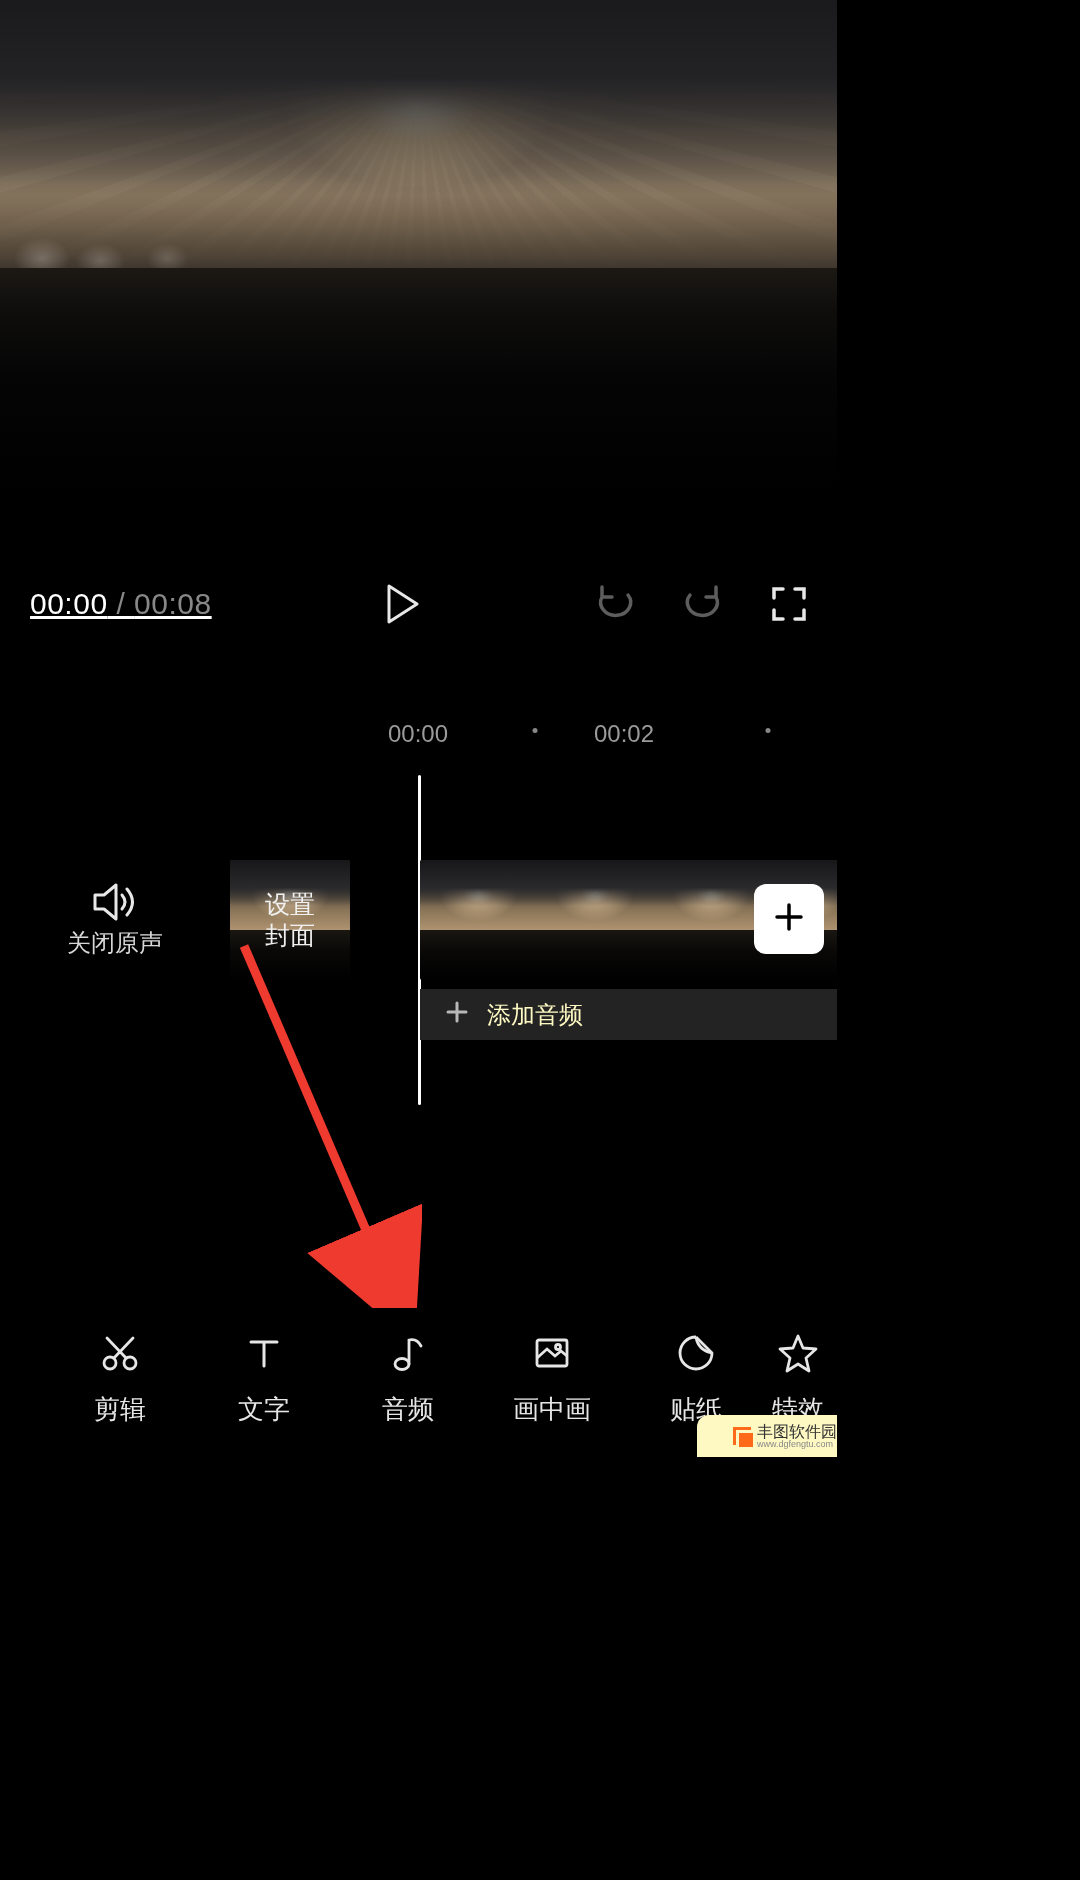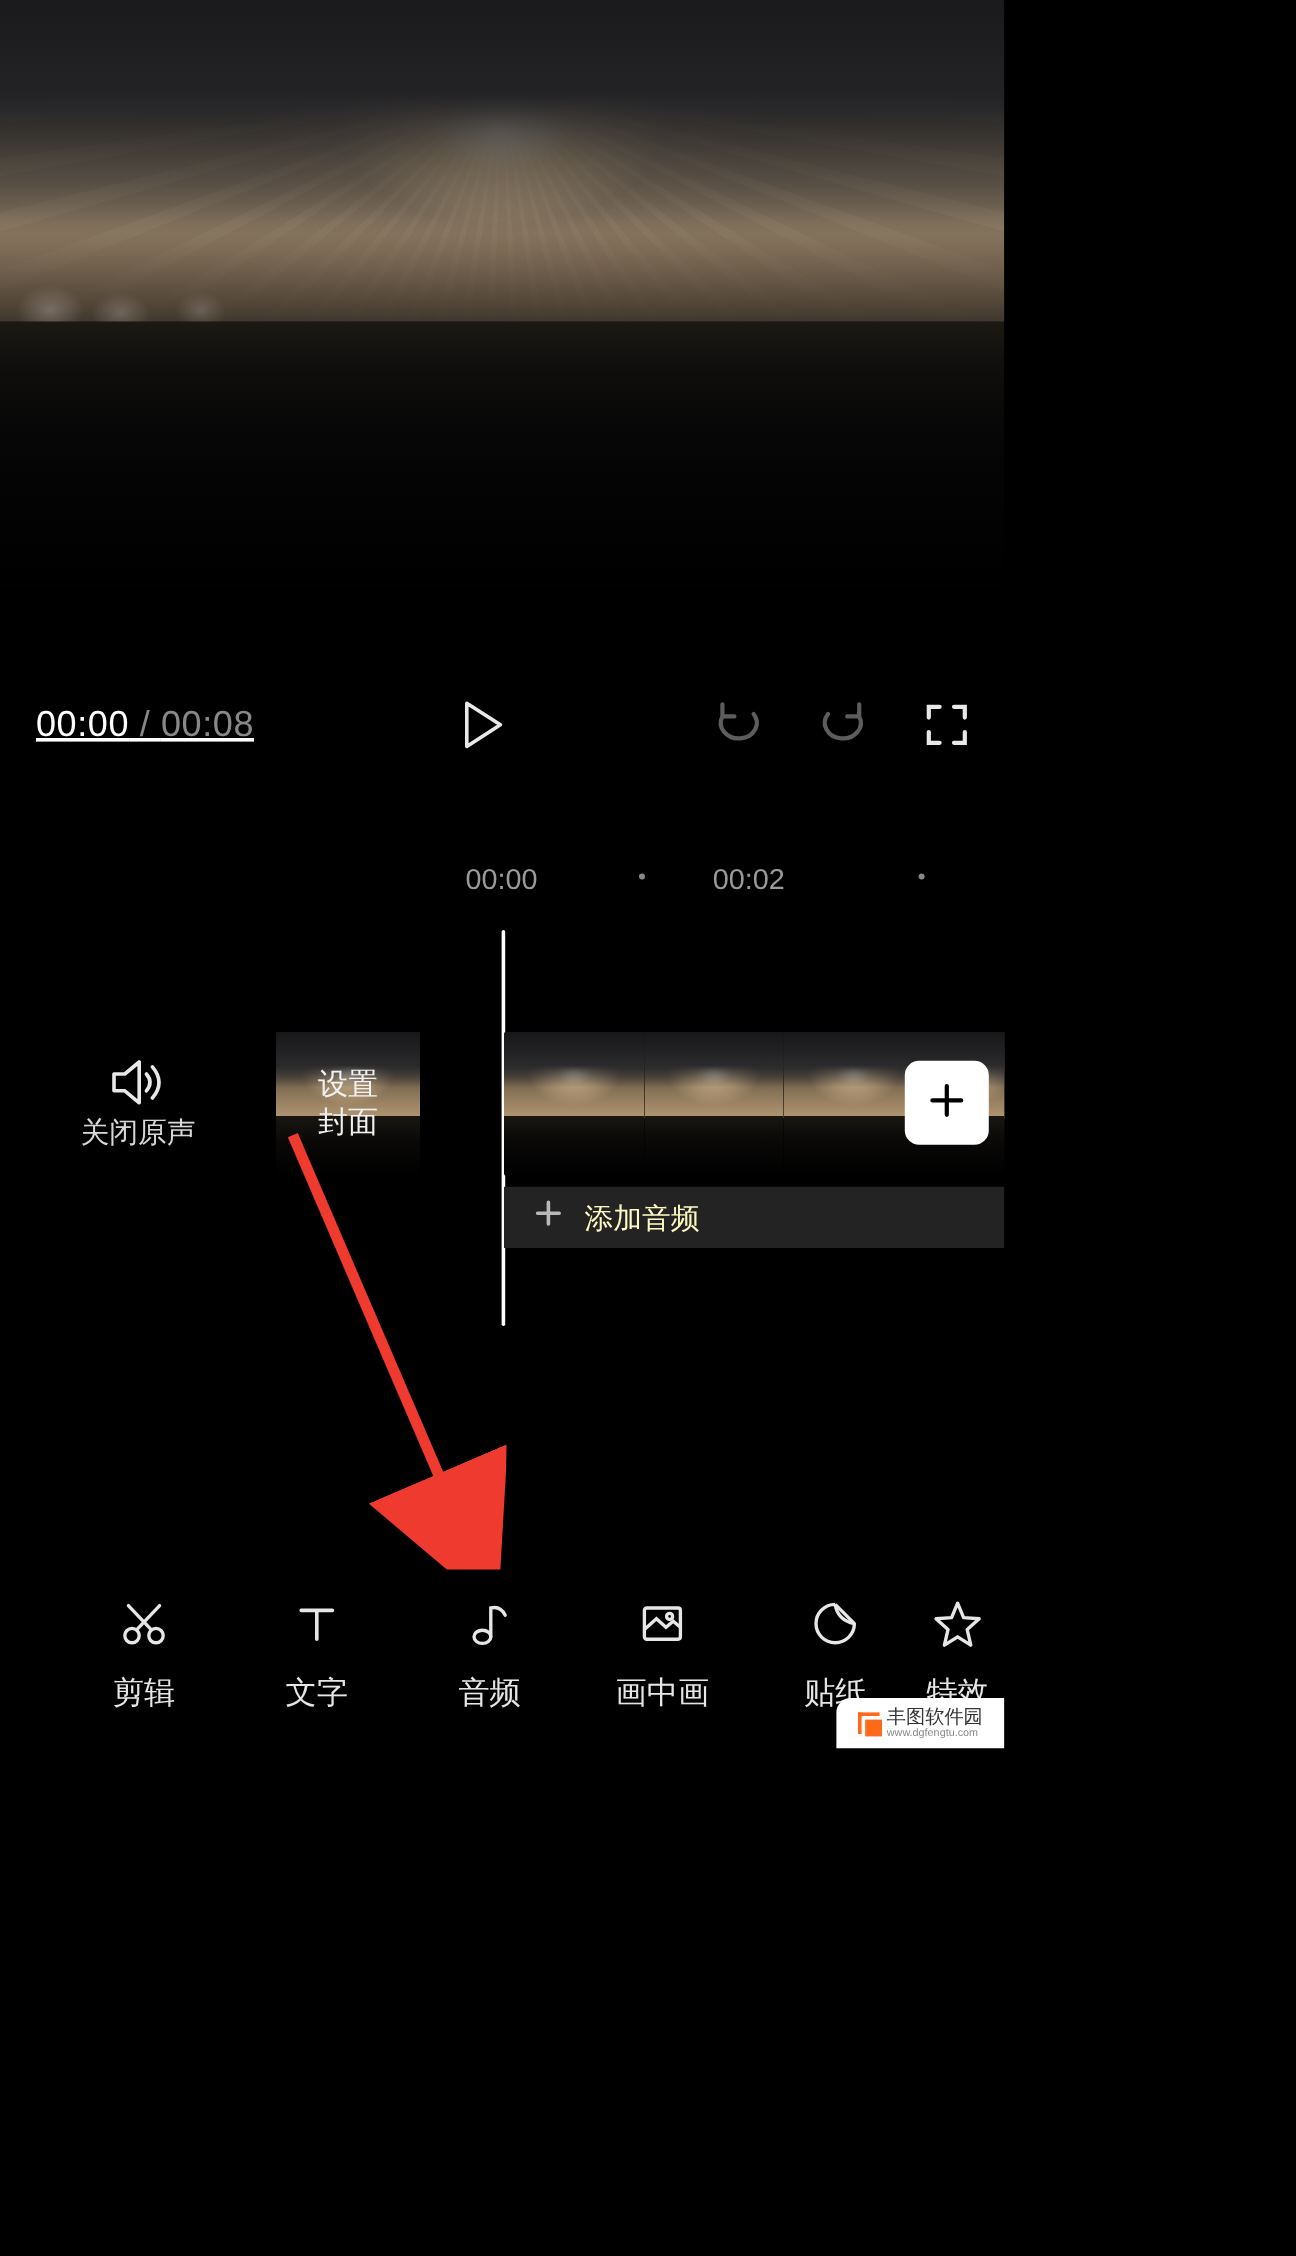--- a/index.html
+++ b/index.html
@@ -114,22 +114,22 @@
   display:flex; align-items:center; padding-left:18px;
   gap:0;
   margin-left:30px;
 }
 .tool { width:144px; display:flex; flex-direction:column; align-items:center; gap:14px; color:#e6e6e6; }
 .tool.partial { width:60px; }
 .tool-label { font-size:26px; }
 
 .wm {
   position:absolute; right:0; bottom:0; width:140px; height:42px;
-  background:#ffffff; border-top-left-radius:12px;
-  display:flex; align-items:center; justify-content:center; gap:6px;
+  background:#fef9c3; border-top-left-radius:12px;
+  display:flex; align-items:center; justify-content:flex-end; gap:6px;
   font-size:16px; color:#333;
 }
 .wm-sq { width:18px; height:18px; border:3px solid #ff6a1a; border-right:none; border-bottom:none; position:relative; }
 .wm-sq::after { content:""; position:absolute; left:3px; top:3px; width:14px; height:14px; background:#ff6a1a; }
 .wm-txt { display:flex; flex-direction:column; line-height:1; }
 .wm-sub { font-size:9px; color:#888; }
 
 
 .mini-sky-top { position:absolute; top:0;left:0;right:0;height:60%;
   background: radial-gradient(ellipse 60px 45px at 50% 45%, rgba(255,248,225,0.9) 0%, rgba(230,200,160,0.55) 25%, transparent 65%),

